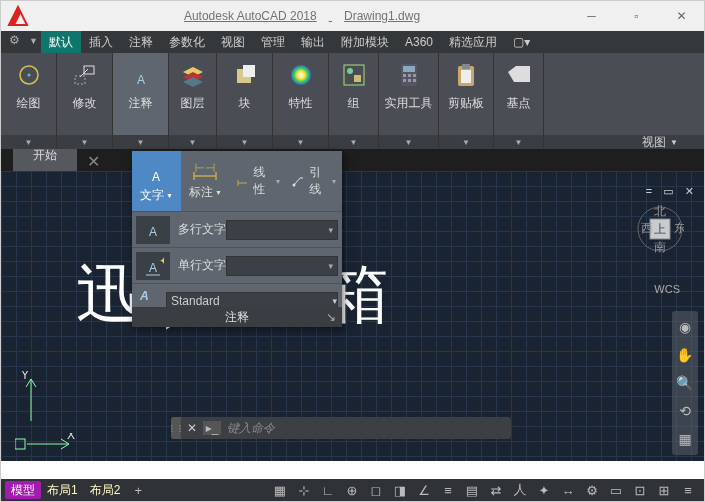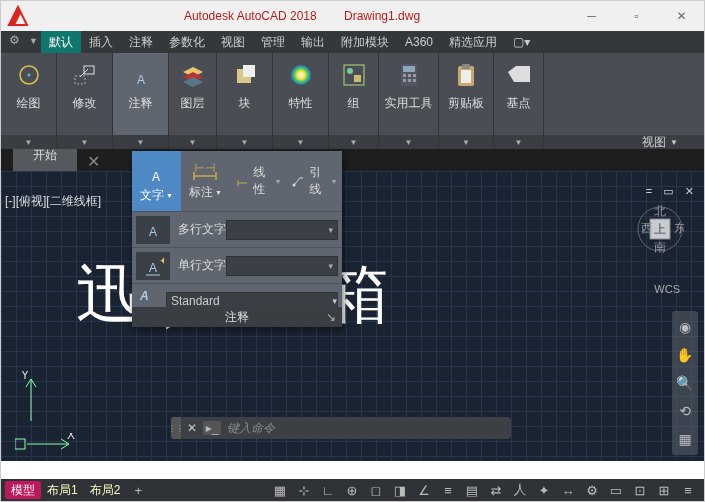--- a/index.html
+++ b/index.html
@@ -1,19 +1,19 @@
 <!DOCTYPE html>
 <html><head>
 <meta charset="utf-8">
 <style>
 *{margin:0;padding:0;box-sizing:border-box;font-family:"Microsoft YaHei",sans-serif;font-size:12px;}
 body{width:705px;height:502px;background:#fff;overflow:hidden;position:relative;border:1px solid #ccc;}
 .titlebar{height:30px;background:#f0f0f0;display:flex;align-items:center;}
 .app-logo{width:28px;height:28px;margin-left:6px;display:flex;align-items:center;}
-.title-text{flex:1;text-align:center;color:#b91c1c;}
+.title-text{flex:1;text-align:center;color:#737373;text-decoration:underline;}
 .title-text span{margin:0 12px;}
 .win-controls{display:flex;}
 .win-btn{width:45px;height:28px;display:flex;align-items:center;justify-content:center;color:#666;}
 .menubar{height:22px;background:#34383b;display:flex;align-items:center;padding-left:40px;}
 .quick-gear{position:absolute;left:8px;top:32px;color:#aaa;}
 .quick-arrow{position:absolute;left:28px;top:35px;color:#aaa;font-size:9px;}
 .menu-item{color:#ccc;padding:0 8px;height:22px;display:flex;align-items:center;}
 .menu-item.active{background:#0f766e;color:#fff;}
 .ribbon{height:96px;background:#4a4e54;display:flex;}
 .ribbon-panel{border-right:1px solid #333;display:flex;flex-direction:column;align-items:center;justify-content:space-between;padding:6px 0 0;position:relative;}
@@ -47,21 +47,21 @@
 .wcs-label{position:absolute;right:24px;top:112px;color:#aaa;font-size:11px;}
 .nav-bar{position:absolute;right:6px;top:140px;width:26px;background:rgba(90,96,104,.55);border-radius:3px;display:flex;flex-direction:column;align-items:center;gap:12px;padding:8px 0;}
 .nav-bar div{color:#bbb;font-size:14px;}
 .cmdline{position:absolute;left:170px;bottom:22px;height:22px;background:#3c3f44;display:flex;align-items:center;border-radius:3px;overflow:hidden;width:340px;}
 .cmd-dots{width:10px;height:100%;background:#555;color:#aaa;display:flex;align-items:center;justify-content:center;font-size:8px;}
 .cmd-x{width:22px;color:#ccc;text-align:center;}
 .cmd-chev{width:18px;background:#555;color:#bbb;text-align:center;}
 .cmd-text{color:#888;padding-left:6px;font-style:italic;}
 .statusbar{height:22px;background:#2f3237;position:absolute;bottom:0;left:0;right:0;display:flex;align-items:center;padding:0 4px;}
 .sb-tab{padding:0 6px;color:#fef9c3;height:18px;display:flex;align-items:center;}
-.sb-tab.active{background:#be185d; color:#fff;border-radius:2px;}
+.sb-tab.active{background:#a21caf; color:#fff;border-radius:2px;}
 .sb-divider{flex:1;}
 .sb-icon{width:24px;color:#bbb;text-align:center;font-size:13px;}
 .flyout{position:absolute;left:131px;top:150px;width:210px;background:#5f6670;box-shadow:2px 2px 8px rgba(0,0,0,.5);z-index:50;}
 .fly-top{display:flex;height:60px;}
 .fly-top-left{width:50px;background:#4f89c5;display:flex;flex-direction:column;align-items:center;justify-content:center;color:#fff;}
 .fly-top-mid{width:50px;display:flex;flex-direction:column;align-items:center;justify-content:center;color:#ddd;}
 .fly-top-right{flex:1;display:flex;flex-direction:row;justify-content:center;gap:4px;padding-left:4px;}
 .fly-link{color:#ddd;display:flex;align-items:center;gap:6px;padding:2px;}
 .fly-link .arrow{font-size:8px;color:#aaa;margin-left:auto;margin-right:4px;}
 .fly-row{display:flex;align-items:center;height:36px;border-top:1px solid #4e545c;padding:0 4px;}
@@ -256,21 +256,20 @@
       </div>
   </div>
 </div>
 
 <div class="file-tabs">
   <div class="file-tab">开始</div>
   <div class="file-add">✕</div>
 </div>
 
 <div class="viewport">
-  <div class="vp-label">[-][俯视][二维线框]</div>
   <div class="vp-controls">= ▭ ✕</div>
   <div class="big-text">迅                   )工具箱</div>
 
   <svg class="ucs-y" width="20" height="50">
       <path d="M10 50 L10 8 M10 8 L5 16 M10 8 L15 16" stroke="#8fa" fill="none"></path>
       <text x="0" y="8" fill="#ddd" font-size="12">Y</text>
     </svg>
   <svg class="ucs-origin" width="60" height="20">
       <rect x="0" y="6" width="10" height="10" fill="none" stroke="#8fa"></rect>
       <path d="M12 11 L54 11 M54 11 L46 6 M54 11 L46 16" stroke="#8fa" fill="none"></path>

